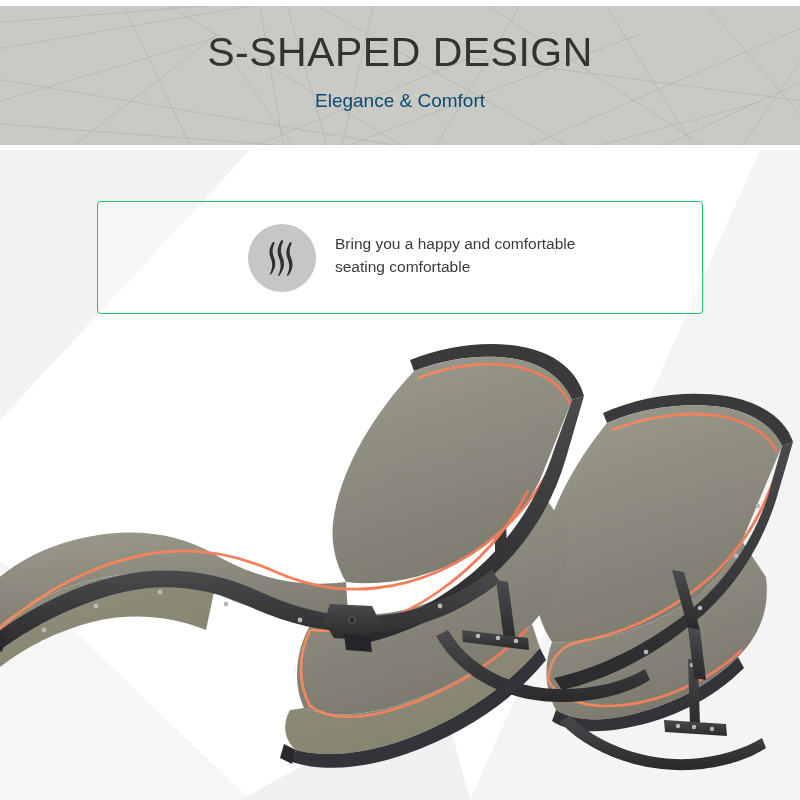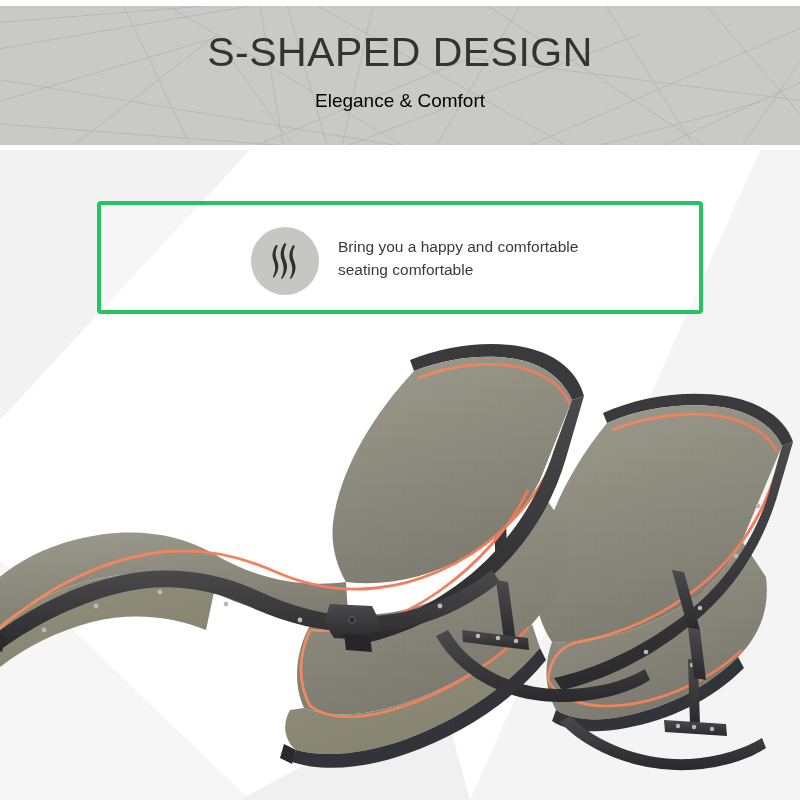--- a/index.html
+++ b/index.html
@@ -55,34 +55,34 @@
     font-weight: 400;
     letter-spacing: 0.5px;
     color: #33332f;
     line-height: 1;
     margin: 0 0 4px 0;
     white-space: nowrap;
   }
   #header-subtitle {
     font-size: 19px;
     font-weight: 400;
-    color: #000000;
+    color: #0c4a6e;
     line-height: 1;
     margin: 14px 0 0 0;
     white-space: nowrap;
   }
 
   
   #feature-card {
     position: absolute;
     left: 97px;
     top: 201px;
     width: 606px;
     height: 113px;
-    border: 4px solid #22c55e;
+    border: 1px solid #22c55e;
     border-radius: 4px;
     background: rgba(255,255,255,0.34);
     box-sizing: border-box;
     display: flex;
     align-items: center;
     padding-left: 150px;
   }
   #feature-icon-badge {
     position: absolute;
     left: 150px;

